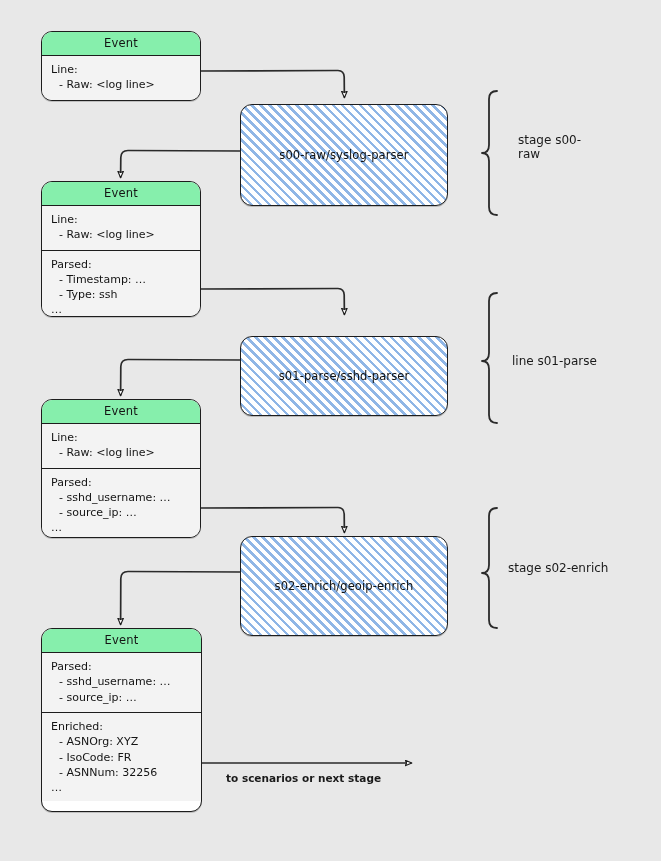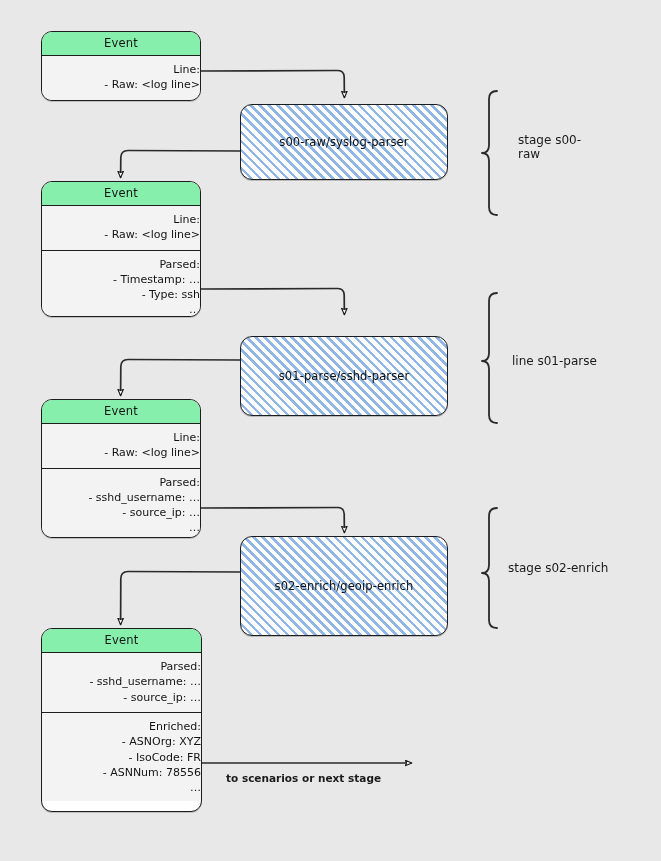--- a/index.html
+++ b/index.html
@@ -48,21 +48,20 @@
     color: #141414;
     background: #86efac;
     border-bottom: 1.5px solid #1d1d1d;
     letter-spacing: 0.2px;
   }
   .event-section {
     padding: 6px 0 7px 9px;
     background: #f3f3f3;
     font-size: 11px;
     color: #141414;
-    text-align: right;
   }
   .event-section + .event-section {
     border-top: 1.5px solid #1d1d1d;
   }
   .event-section .hdr {
     display: block;
     line-height: 15px;
     white-space: nowrap;
   }
   .event-section .itm {
@@ -158,21 +157,21 @@
 <div class="layer">
 
   <div class="event-box" style="left:41px; top:31px; width:160px; height:70px;">
     <div class="event-title">Event</div>
     <div class="event-section">
       <span class="hdr">Line:</span>
       <span class="itm">- Raw: &lt;log line&gt;</span>
     </div>
   </div>
 
-  <div class="proc-box" style="left:240px; top:104px; width:208px; height:76px;">
+  <div class="proc-box" style="left:240px; top:104px; width:208px; height:102px;">
     <span class="proc-label">s00-raw/syslog-parser</span>
   </div>
 
   <div class="stage-label" style="left:518px; top:133px; width:120px;">stage s00-
 raw</div>
 
   <div class="event-box" style="left:41px; top:181px; width:160px; height:136px;">
     <div class="event-title">Event</div>
     <div class="event-section">
       <span class="hdr">Line:</span>
@@ -216,20 +215,20 @@
     <div class="event-title">Event</div>
     <div class="event-section">
       <span class="hdr">Parsed:</span>
       <span class="itm">- sshd_username: …</span>
       <span class="itm">- source_ip: …</span>
     </div>
     <div class="event-section">
       <span class="hdr">Enriched:</span>
       <span class="itm">- ASNOrg: XYZ</span>
       <span class="itm">- IsoCode: FR</span>
-      <span class="itm">- ASNNum: 78556</span>
+      <span class="itm">- ASNNum: 32256</span>
       <span class="ell">…</span>
     </div>
   </div>
 
   <div class="edge-label" style="left:224px; top:772px;font-weight:bold;">to scenarios or next stage</div>
 
 </div>
 
 </body></html>

